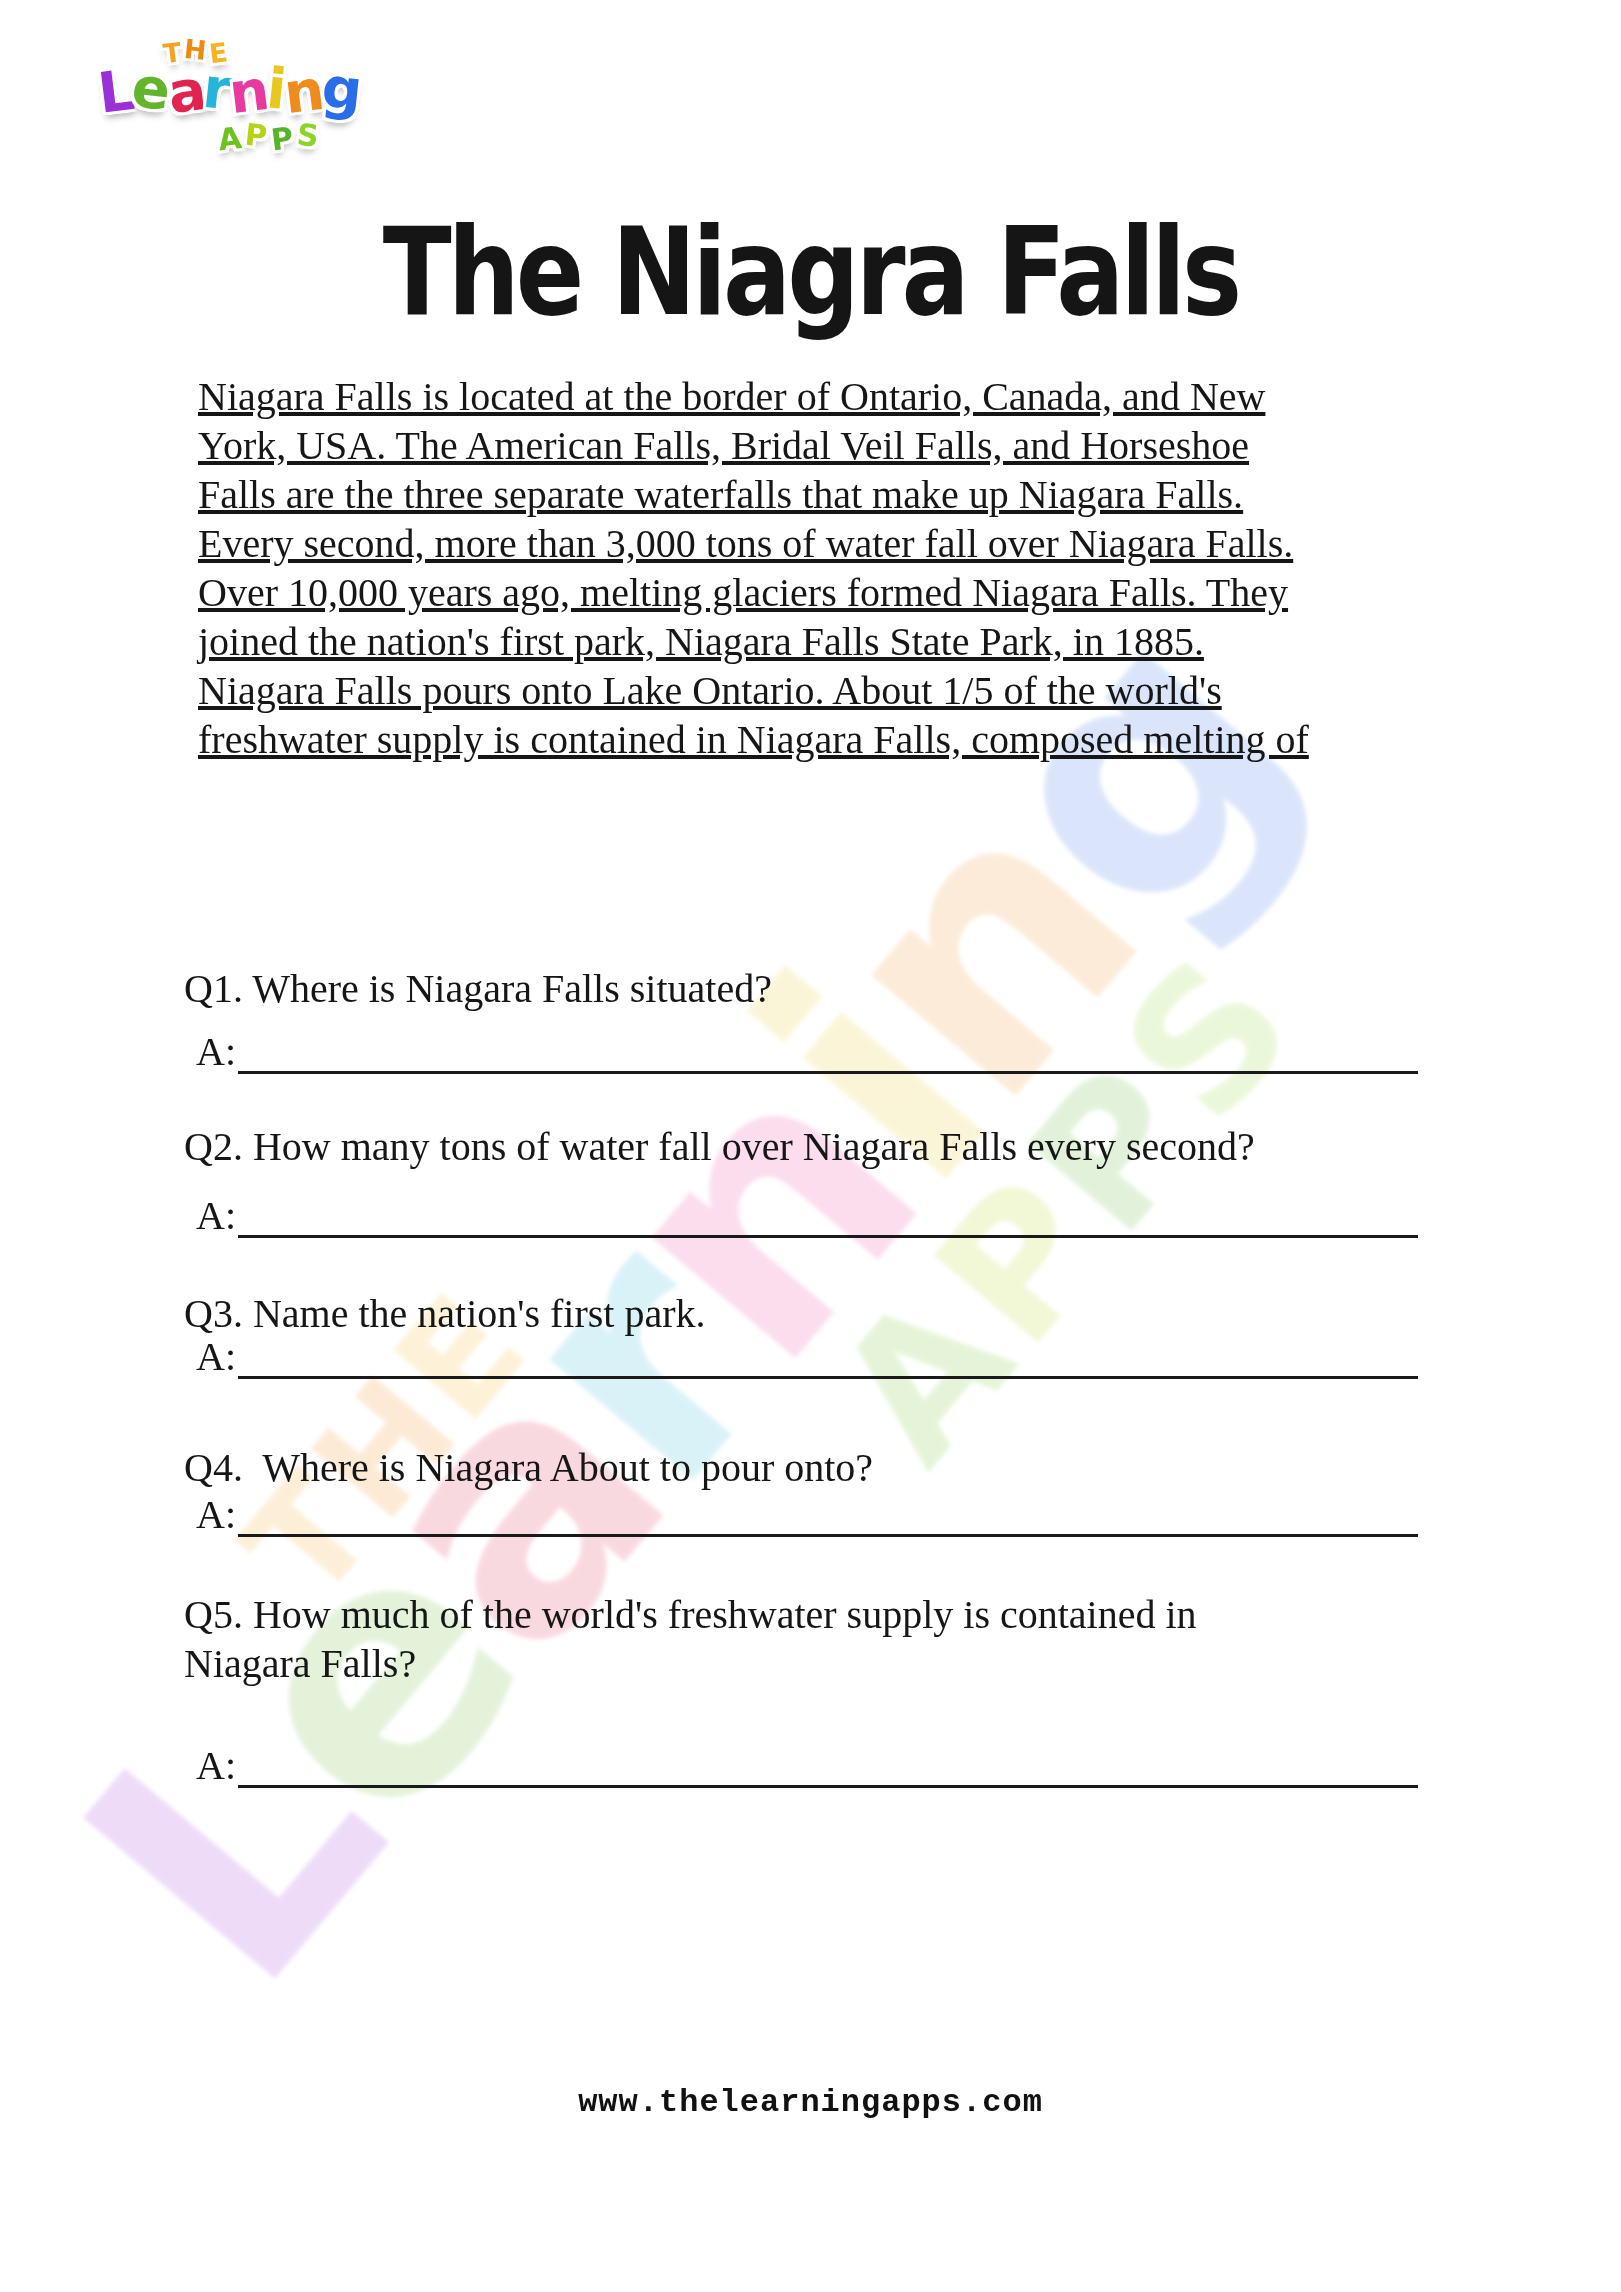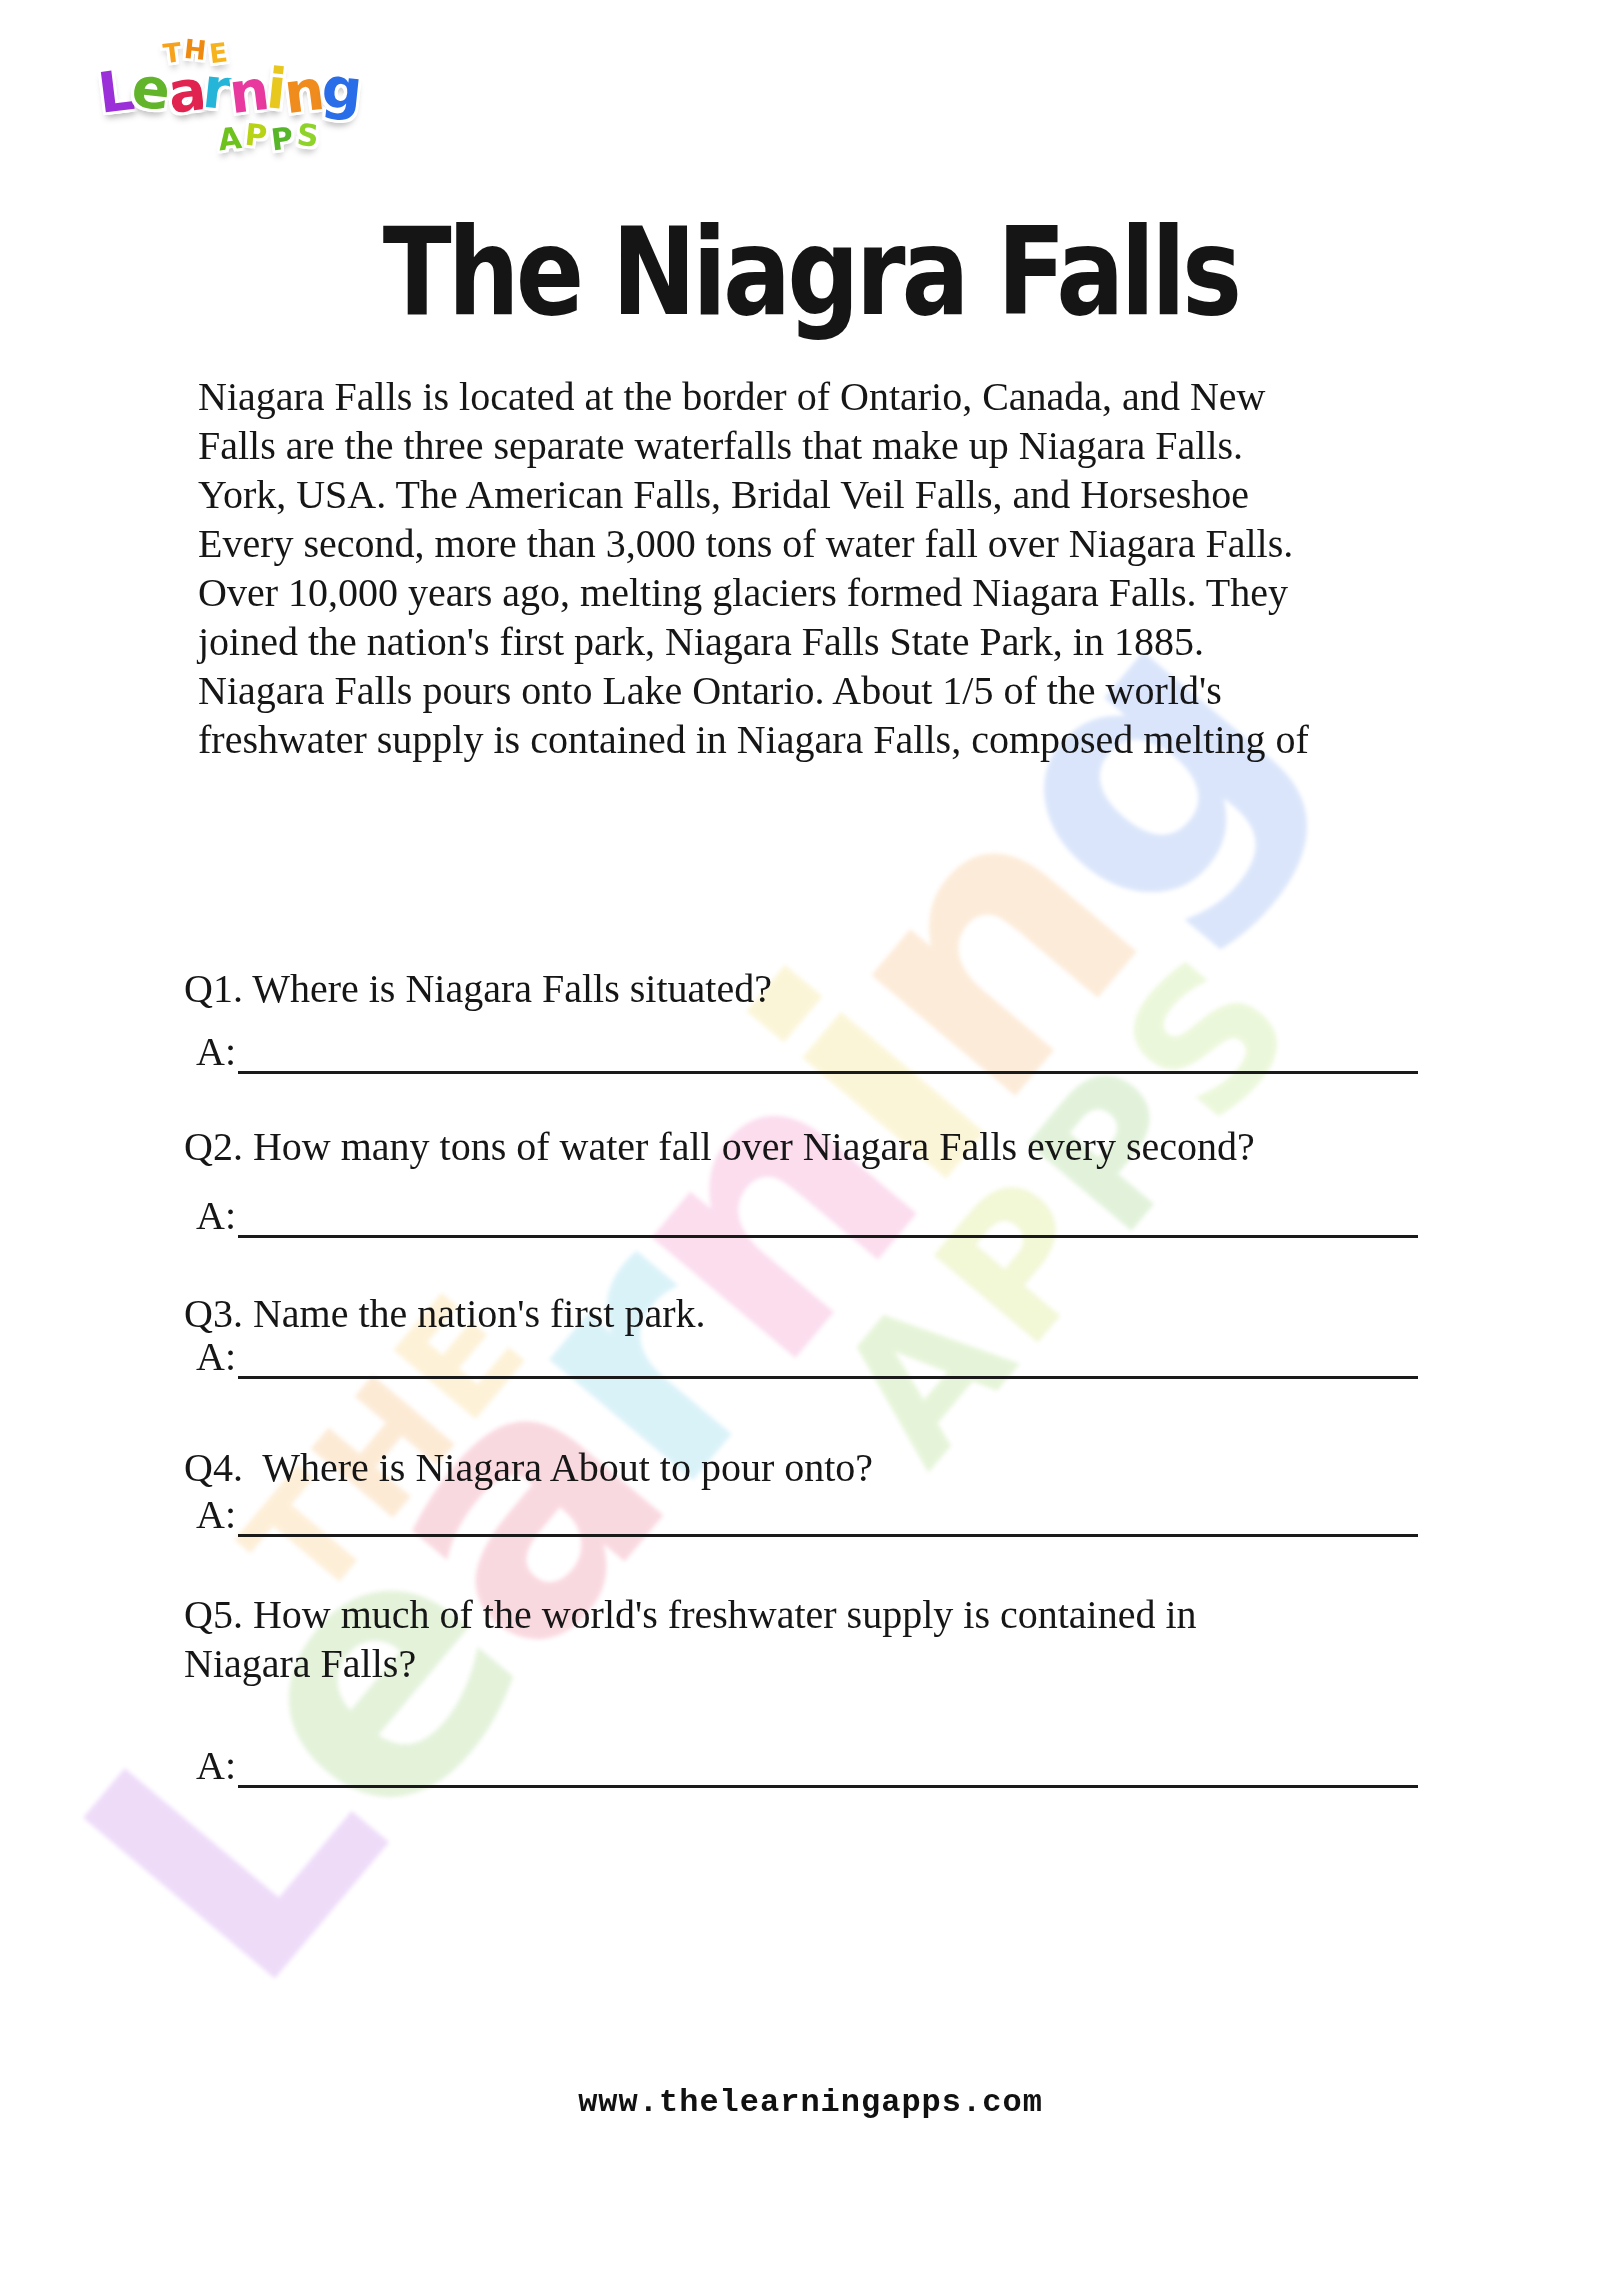--- a/index.html
+++ b/index.html
@@ -30,21 +30,21 @@
   .logo-the      { position:absolute; left:65px; top:0;   font-size:26.5px; letter-spacing:2.9px; }
   .logo-learning { position:absolute; left:0;   top:21.6px; font-size:56px; letter-spacing:-2px; white-space:nowrap; }
   .logo-apps     { position:absolute; left:120px; top:84px; font-size:30px; letter-spacing:3.9px; }
   
   .title {
     position:absolute; top:201px; left:0; width:100%; text-align:center; z-index:1;
     font-family:"DejaVu Sans", sans-serif; font-weight:700; font-size:101px;
     letter-spacing:-3.9px; color:#151515; transform:scaleY(1.2); transform-origin:top center;
   }
   
-  .para { position:absolute; left:198px; top:372px; z-index:1; }
+  .para { position:absolute; left:198px; top:372px; z-index:1;text-decoration:underline; }
   .para-line, .q-line, .prompt { font-size:40px; line-height:49px; white-space:pre-wrap; }
   .prompt { position:absolute; left:198px; top:862px; z-index:1; }
   .q { position:absolute; left:184px; z-index:1; }
   .answer-row { position:absolute; left:196px; width:1222px; height:47px; display:flex; z-index:1; }
   .a-label { font-size:40px; line-height:47px; flex:0 0 auto; }
   .answer-line { flex:1 1 auto; border-bottom:3.9px solid #1a1a1a; margin:0 0 1px 2px; }
   
   .footer {
     position:absolute; top:2084px; left:0; width:100%; text-align:center; z-index:1;
     font-family:Liberation Mono, monospace; font-weight:bold; font-size:32px; color:#111;
@@ -65,22 +65,22 @@
   <div class="logo">
     <div class="logo-the"><span class="bubble" style="color: rgb(246, 162, 28);">T</span><span class="bubble" style="color: rgb(239, 138, 16);">H</span><span class="bubble" style="color: rgb(246, 179, 28);">E</span></div>
     <div class="logo-learning"><span class="bubble" style="color: rgb(155, 48, 217);">L</span><span class="bubble" style="color: rgb(98, 181, 42);">e</span><span class="bubble" style="color: rgb(224, 35, 79);">a</span><span class="bubble" style="color: rgb(37, 181, 217);">r</span><span class="bubble" style="color: rgb(232, 58, 158);">n</span><span class="bubble" style="color: rgb(232, 200, 30);">i</span><span class="bubble" style="color: rgb(240, 140, 30);">n</span><span class="bubble" style="color: rgb(42, 109, 232);">g</span></div>
     <div class="logo-apps"><span class="bubble" style="color: rgb(109, 194, 30);">A</span><span class="bubble" style="color: rgb(184, 210, 22);">P</span><span class="bubble" style="color: rgb(87, 181, 42);">P</span><span class="bubble" style="color: rgb(143, 211, 42);">S</span></div>
   </div>
 
   <h1 class="title">The Niagra Falls</h1>
 
   <div class="para">
     <div class="para-line">Niagara Falls is located at the border of Ontario, Canada, and New</div>
+    <div class="para-line">York, USA. The American Falls, Bridal Veil Falls, and Horseshoe</div>
     <div class="para-line">Falls are the three separate waterfalls that make up Niagara Falls.</div>
-    <div class="para-line">York, USA. The American Falls, Bridal Veil Falls, and Horseshoe</div>
     <div class="para-line">Every second, more than 3,000 tons of water fall over Niagara Falls.</div>
     <div class="para-line">Over 10,000 years ago, melting glaciers formed Niagara Falls. They</div>
     <div class="para-line">joined the nation's first park, Niagara Falls State Park, in 1885.</div>
     <div class="para-line">Niagara Falls pours onto Lake Ontario. About 1/5 of the world's</div>
     <div class="para-line">freshwater supply is contained in Niagara Falls, composed melting of</div>
   </div>
 
 
   <section class="q" style="top:964px">
     <div class="q-line">Q1. Where is Niagara Falls situated?</div>

